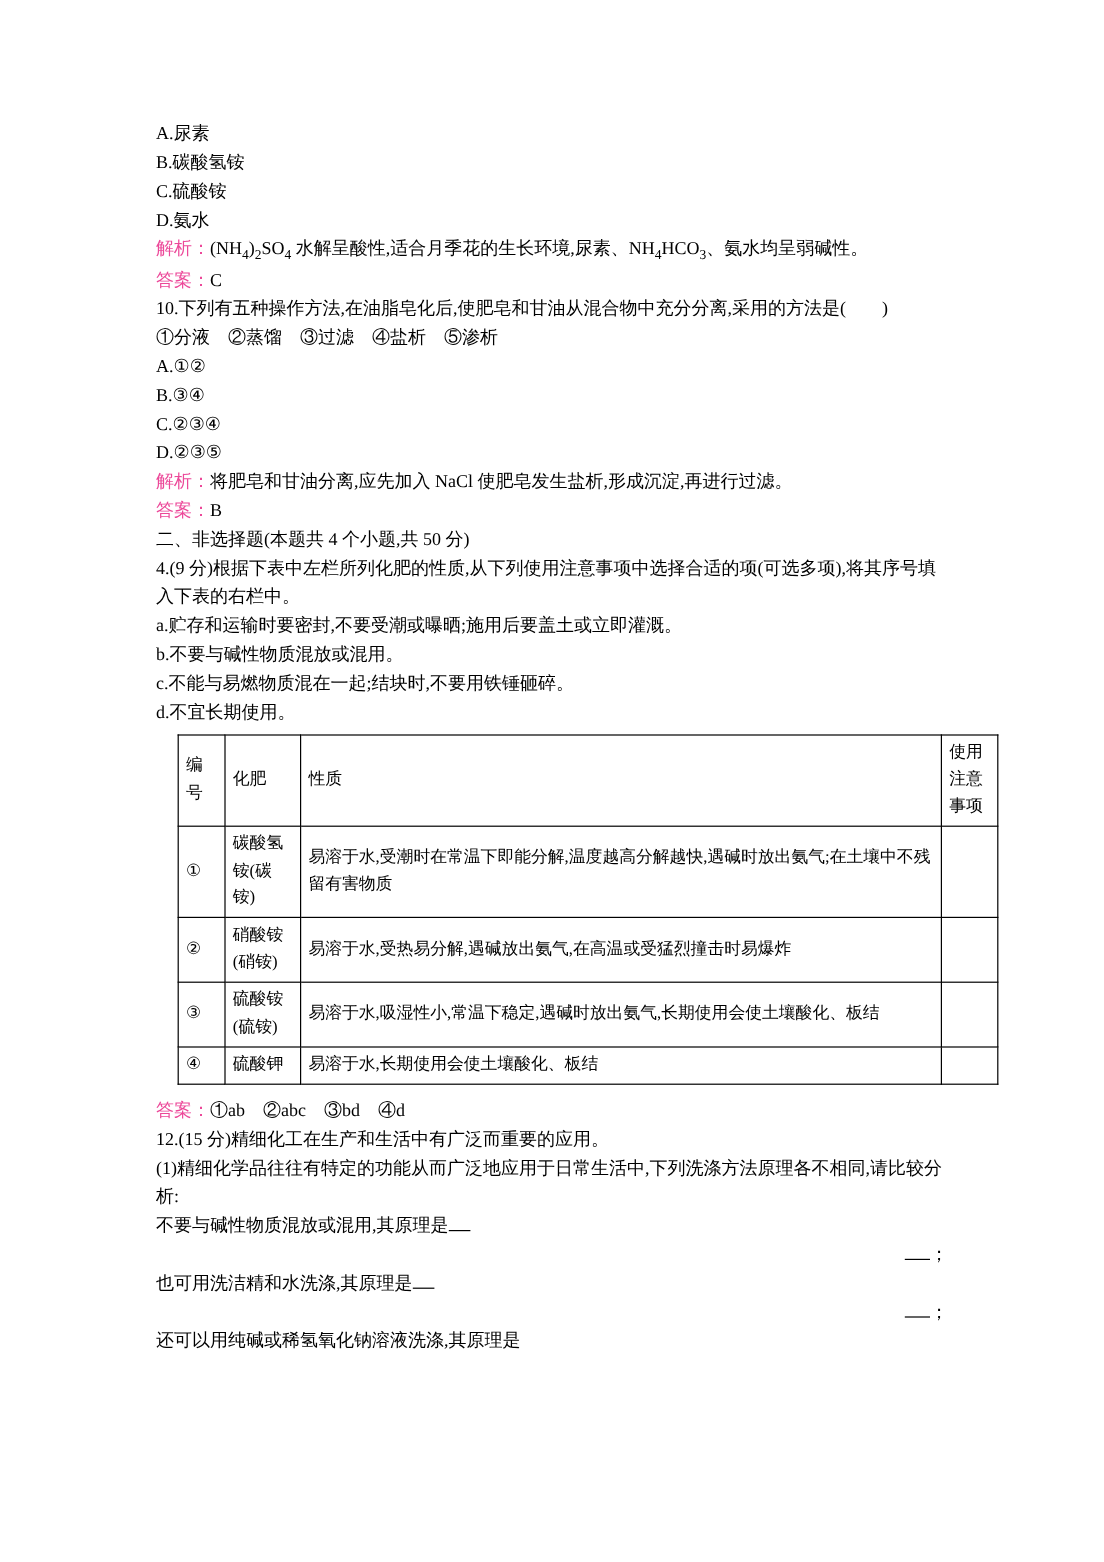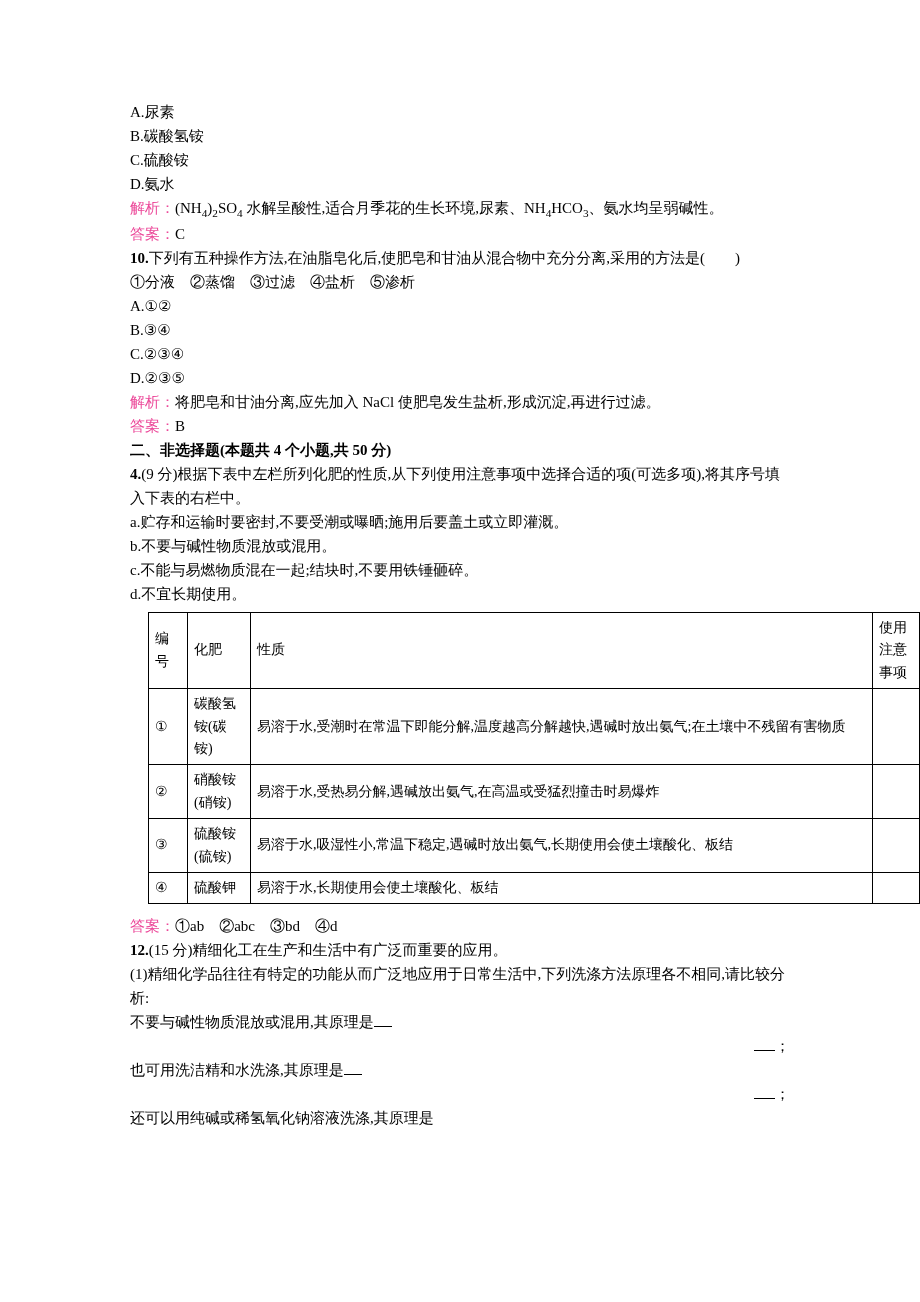--- a/index.html
+++ b/index.html
@@ -8,26 +8,26 @@
     line-height: 1.6;
     color: #000;
     background: #fff;
     margin: 0;
     padding: 100px 130px 60px 130px;
     width: 920px;
     box-sizing: border-box;
   }
   .line { margin: 0; }
   .red { color: #ec4899; }
-  .bold { font-weight: bold; }
+  .bold { font-weight: normal; }
   .sub { vertical-align: sub; font-size: 0.75em; }
   table.fert {
     border-collapse: collapse;
     margin: 6px 0 10px 18px;
-    width: 772px;
+    width: 684px;
   }
   table.fert th, table.fert td {
     border: 1.5px solid #000;
     padding: 4px 6px;
     font-size: 14px;
     vertical-align: middle;
     text-align: left;
   }
   table.fert th { font-weight: normal; }
   .col-num { width: 26px; text-align: center; }

